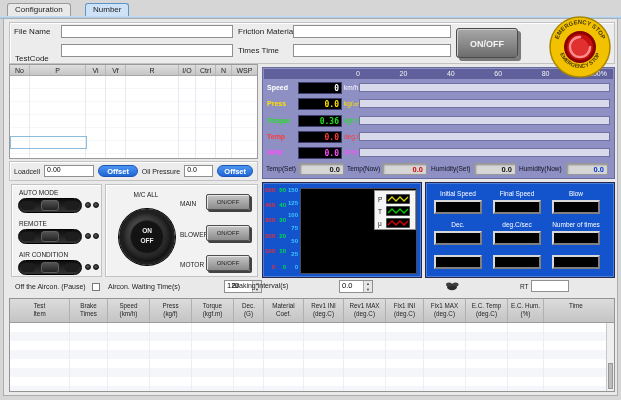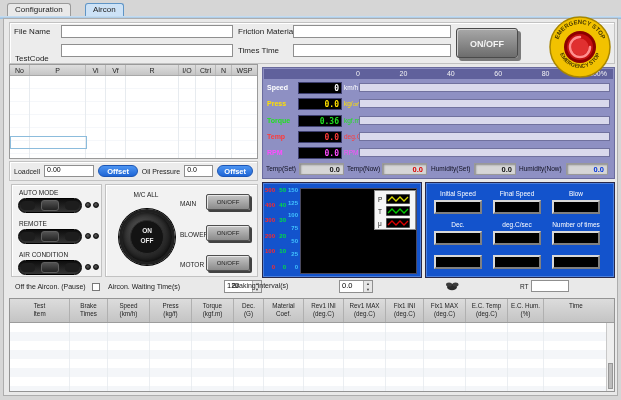--- a/index.html
+++ b/index.html
@@ -50,21 +50,21 @@
   .spin { background:#fff; border:1px solid #8f8f8f; font-size:7.5px; padding:0 2px; position:absolute;margin-left:44px; }
   .spinarr { position:absolute; right:0; top:0; bottom:0; width:9px; background:#e6e6e6; border-left:1px solid #aaa;
              font-size:4px; line-height:6px; text-align:center; color:#444; }
 </style>
 </head>
 <body>
 
 <div class="abs" style="inset:0;">
 
   <div class="tab" style="left:7px;">Configuration</div>
-  <div class="tab active" style="left:85px;">Aircon</div>
+  <div class="tab active" style="left:85px;">Number</div>
   <div class="tabline"></div>
 
   <div class="mainpanel">
 
     <div class="groupbox" style="left:5px; top:3px; width:606px; height:42px;"></div>
     <div class="abs lbl" style="left:10px; top:8px;">File Name</div>
     <input class="abs tb" style="left: 57px; top: 6px; width: 172px; height: 13px;" value="">
     <div class="abs lbl" style="left:11px; top:27px;margin-top:8px;">TestCode</div>
     <input class="abs tb" style="left: 57px; top: 25px; width: 172px; height: 13px;" value="">
     <div class="abs lbl" style="left:234px; top:8px;">Friction Material</div>

